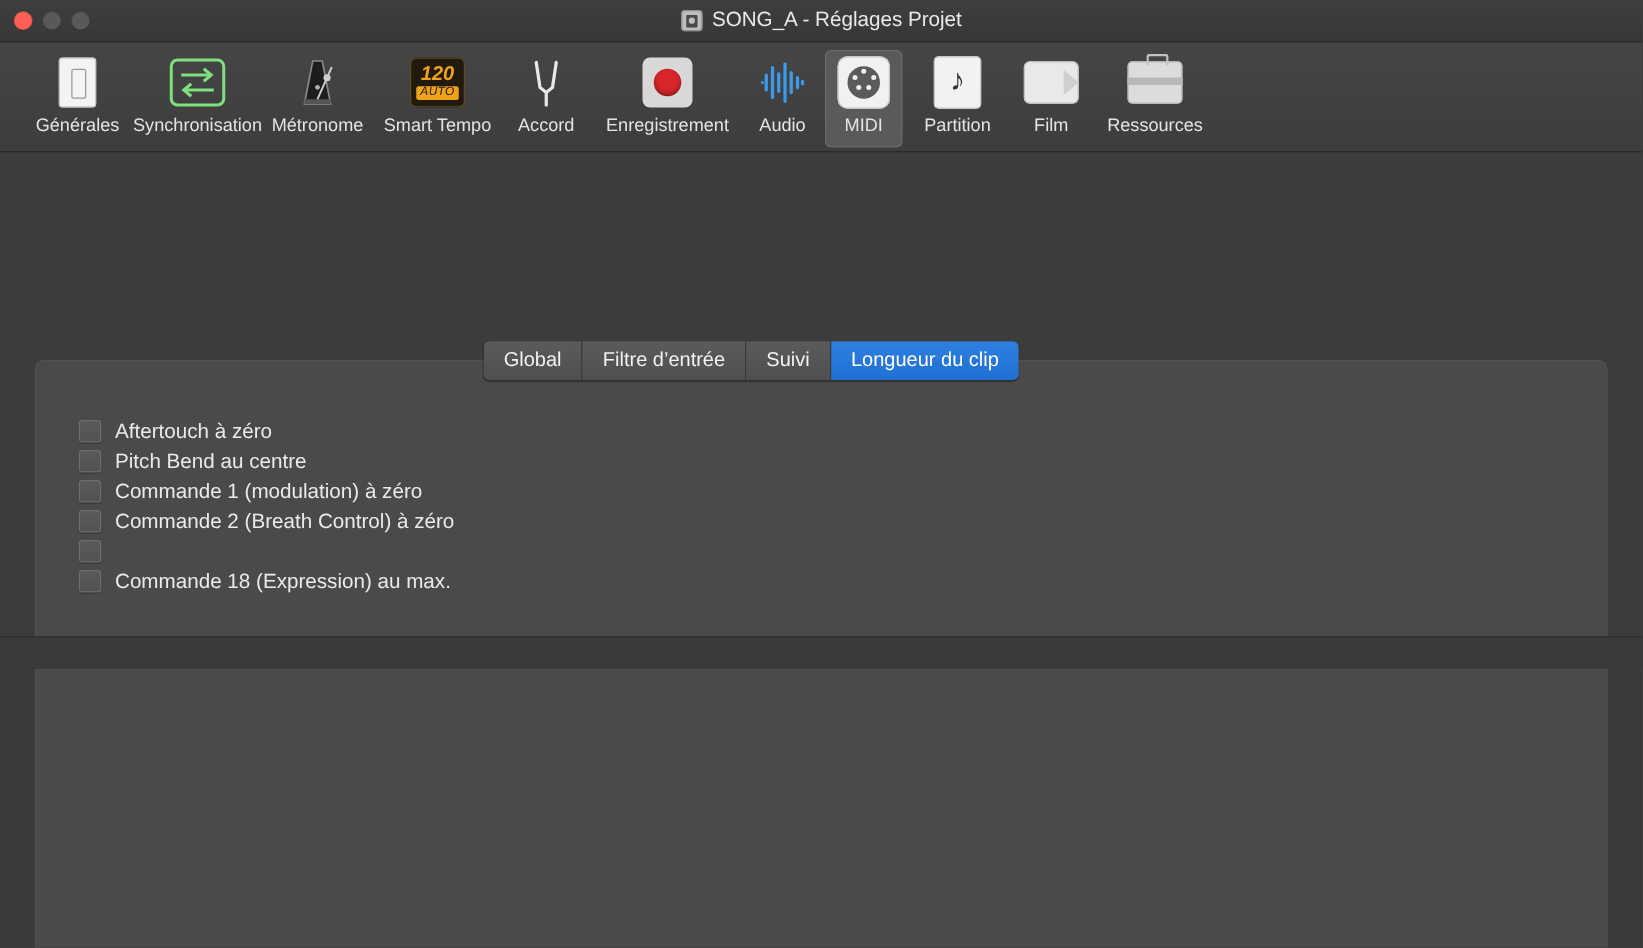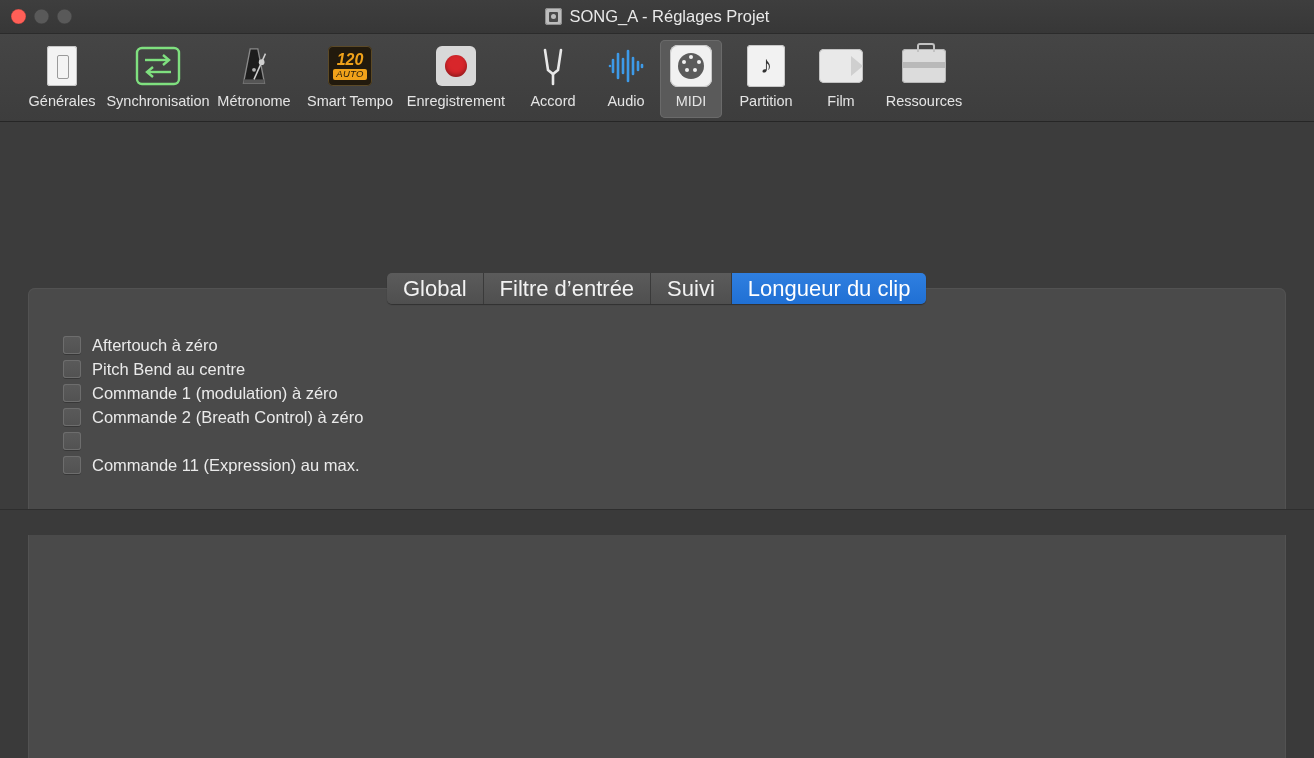--- a/index.html
+++ b/index.html
@@ -236,21 +236,21 @@
     display: flex;
     height: 31px;
     border-radius: 5px;
     overflow: hidden;
     box-shadow: 0 1px 1px rgba(0,0,0,.35);
   }
   .tab {
     padding: 0 16px;
     height: 31px;
     display: flex; align-items: center; justify-content: center;
-    font-size: 22px;
+    font-size: 16px;
     color: #f2f2f2;
     background: linear-gradient(#5b5b5b, #4f4f4f);
     border-right: 1px solid #3a3a3a;
     white-space: nowrap;
   }
   .tab:last-child { border-right: none; }
   .tab.active {
     background: linear-gradient(#2f7fe0, #2070d4);
     color: #ffffff;
   }
@@ -353,37 +353,37 @@
     <div class="tb-item">
       <span class="tb-ico">
         <span class="ico-tempo">
           <span class="tempo-num">120</span>
           <span class="tempo-auto">AUTO</span>
         </span>
       </span>
       <span class="tb-label">Smart Tempo</span>
     </div>
 
-    <div class="tb-item" style="width:116px">
-      <span class="tb-ico">
-        <span class="ico-rec">
-            <span></span>
-          </span>
-      </span>
-      <span class="tb-label">Enregistrement</span>
-    </div>
-
     <div class="tb-item" style="width:78px">
       <span class="tb-ico">
         <svg width="36" height="44" viewBox="0 0 36 44">
           <path d="M10 6 L13 26 L18 30 L23 26 L26 6" fill="none" stroke="#e8e8e8" stroke-width="2.6" stroke-linecap="round"></path>
           <path d="M18 30 L18 40" stroke="#e8e8e8" stroke-width="2.6" stroke-linecap="round"></path>
         </svg>
       </span>
       <span class="tb-label">Accord</span>
+    </div>
+
+    <div class="tb-item" style="width:116px">
+      <span class="tb-ico">
+        <span class="ico-rec">
+            <span></span>
+          </span>
+      </span>
+      <span class="tb-label">Enregistrement</span>
     </div>
 
     <div class="tb-item" style="width:68px">
       <span class="tb-ico">
         <svg class="ico-audio" viewBox="0 0 40 40">
           <g stroke="#3d9ae8" stroke-width="2.6" stroke-linecap="round">
             <path d="M4 20 L4 20"></path>
             <path d="M7 14 L7 26"></path>
             <path d="M12 8 L12 32"></path>
             <path d="M17 13 L17 27"></path>
@@ -458,21 +458,21 @@
           <span class="chk-box"></span>
           <span class="chk-label">Commande 2 (Breath Control) à zéro</span>
         </div>
 
         <div class="chk-row">
           <span class="chk-box"></span>
         </div>
 
         <div class="chk-row">
           <span class="chk-box"></span>
-          <span class="chk-label">Commande 11 (Expression) au max.</span>
+          <span class="chk-label">Commande 18 (Expression) au max.</span>
         </div>
 
       </div>
     </div>
 
     <div id="tabbar">
       <div class="tab">Global</div>
       <div class="tab">Filtre d’entrée</div>
       <div class="tab">Suivi</div>
       <div class="tab active">Longueur du clip</div>

